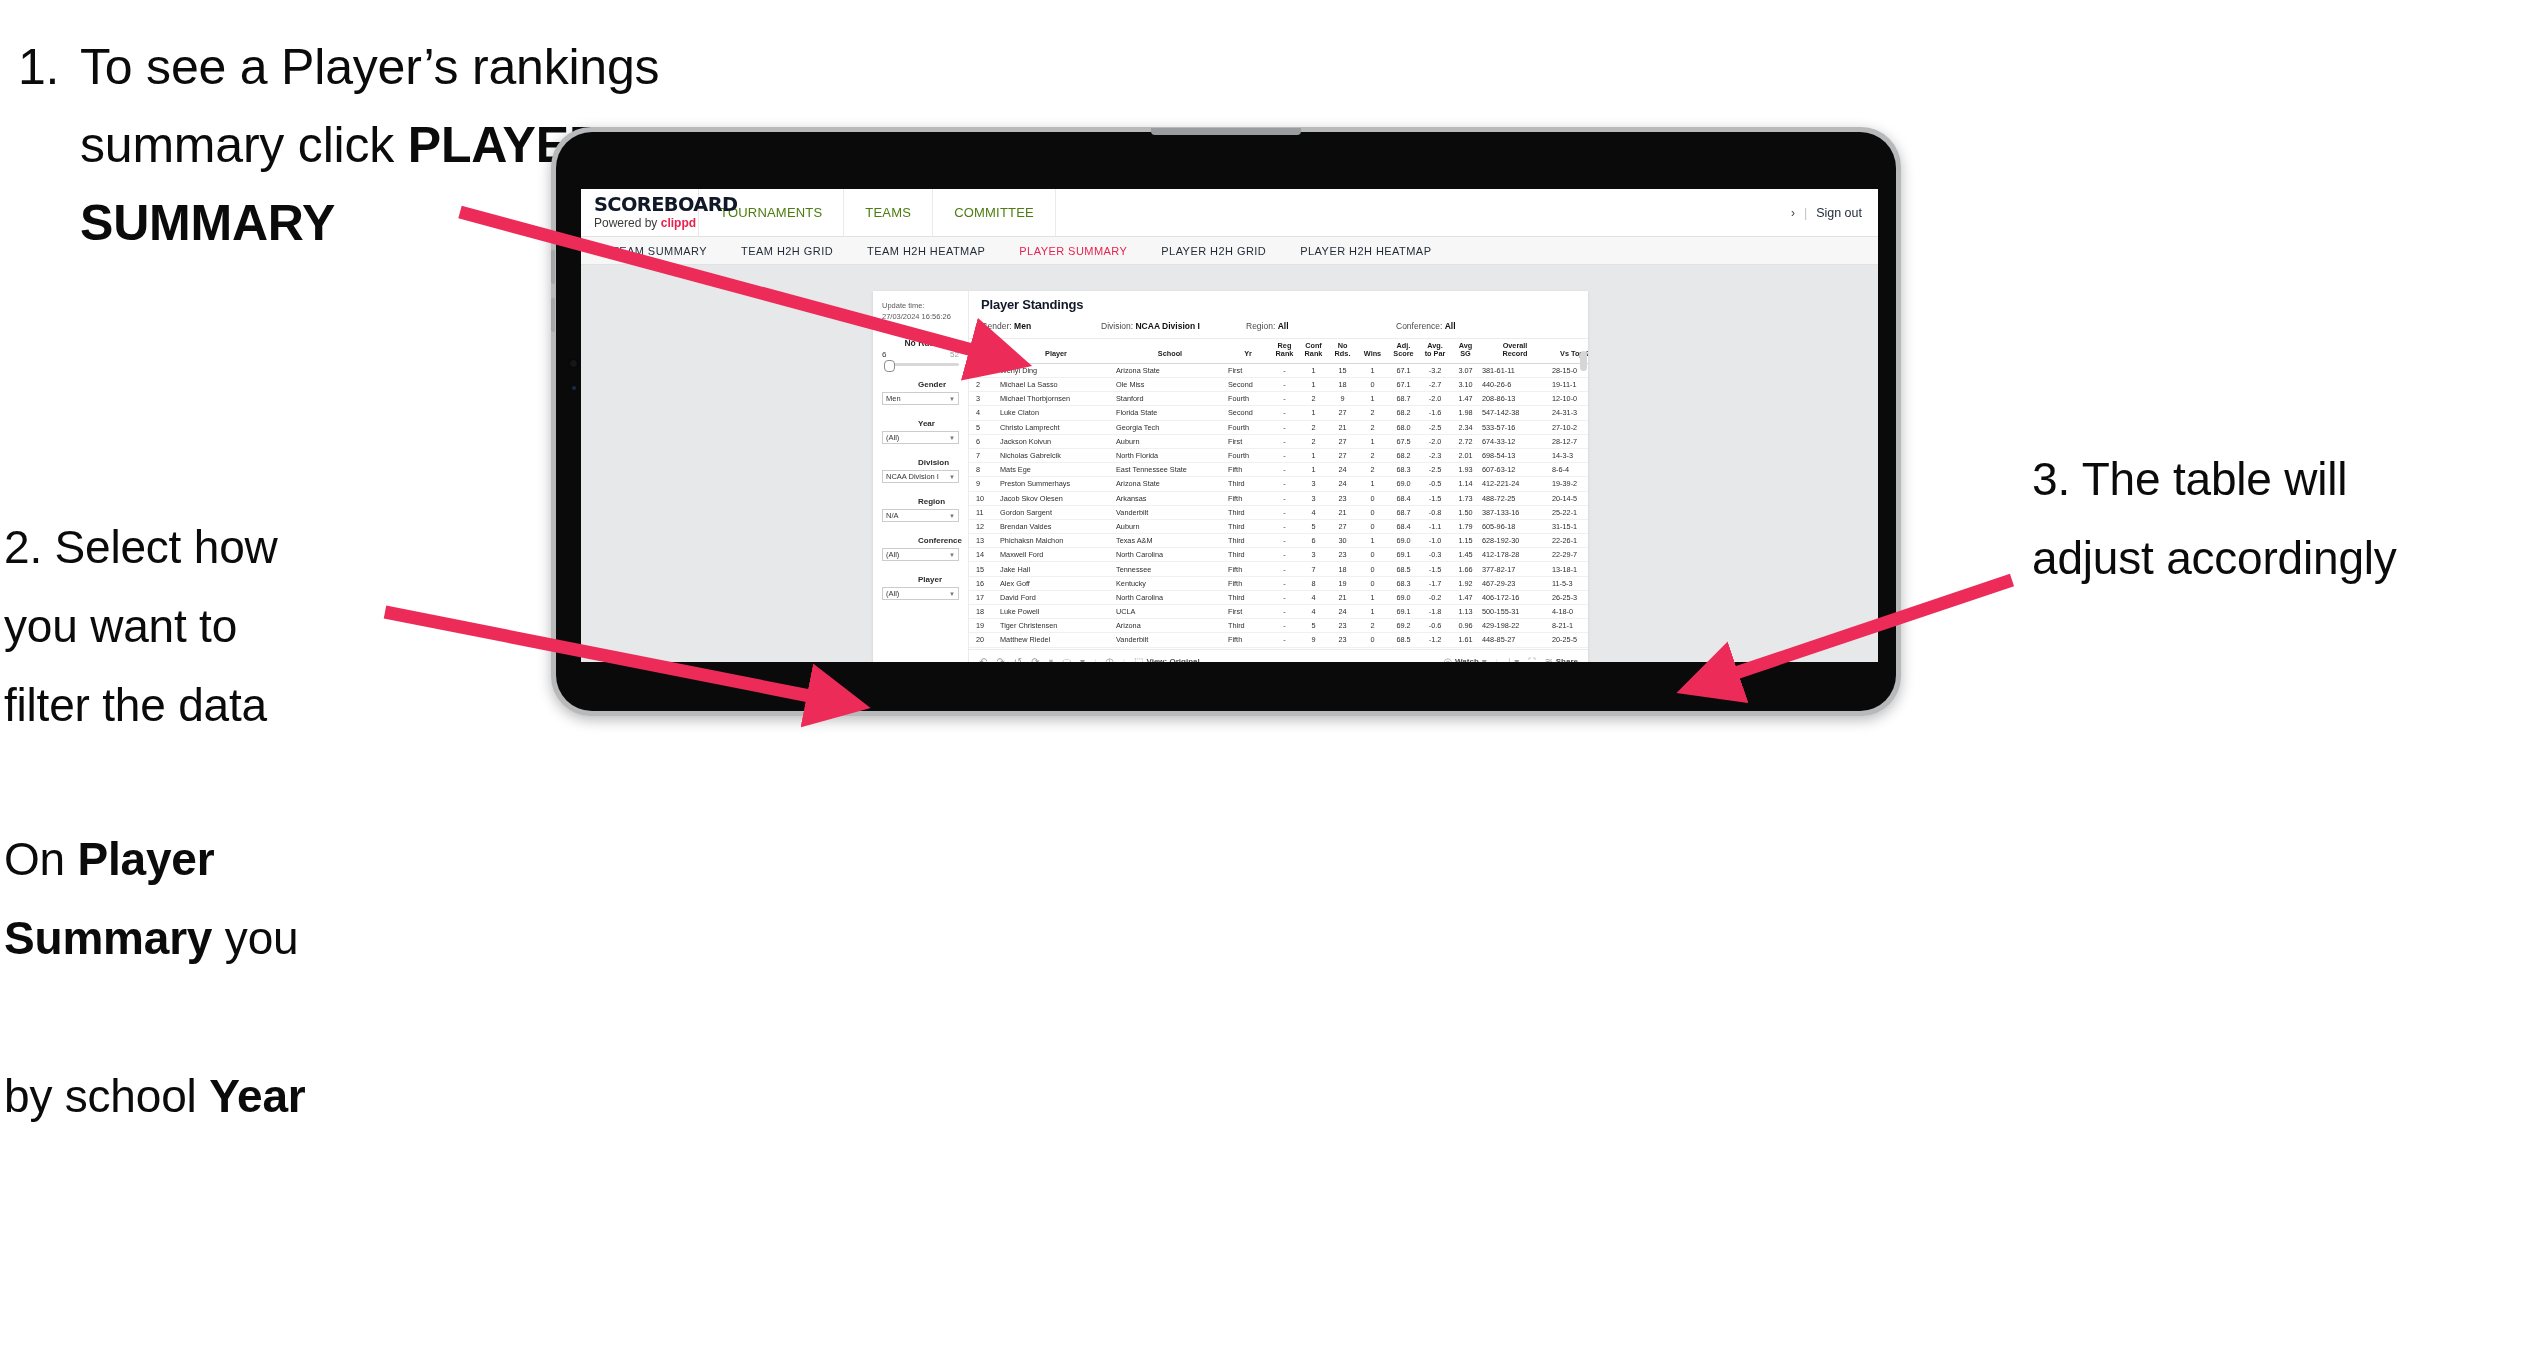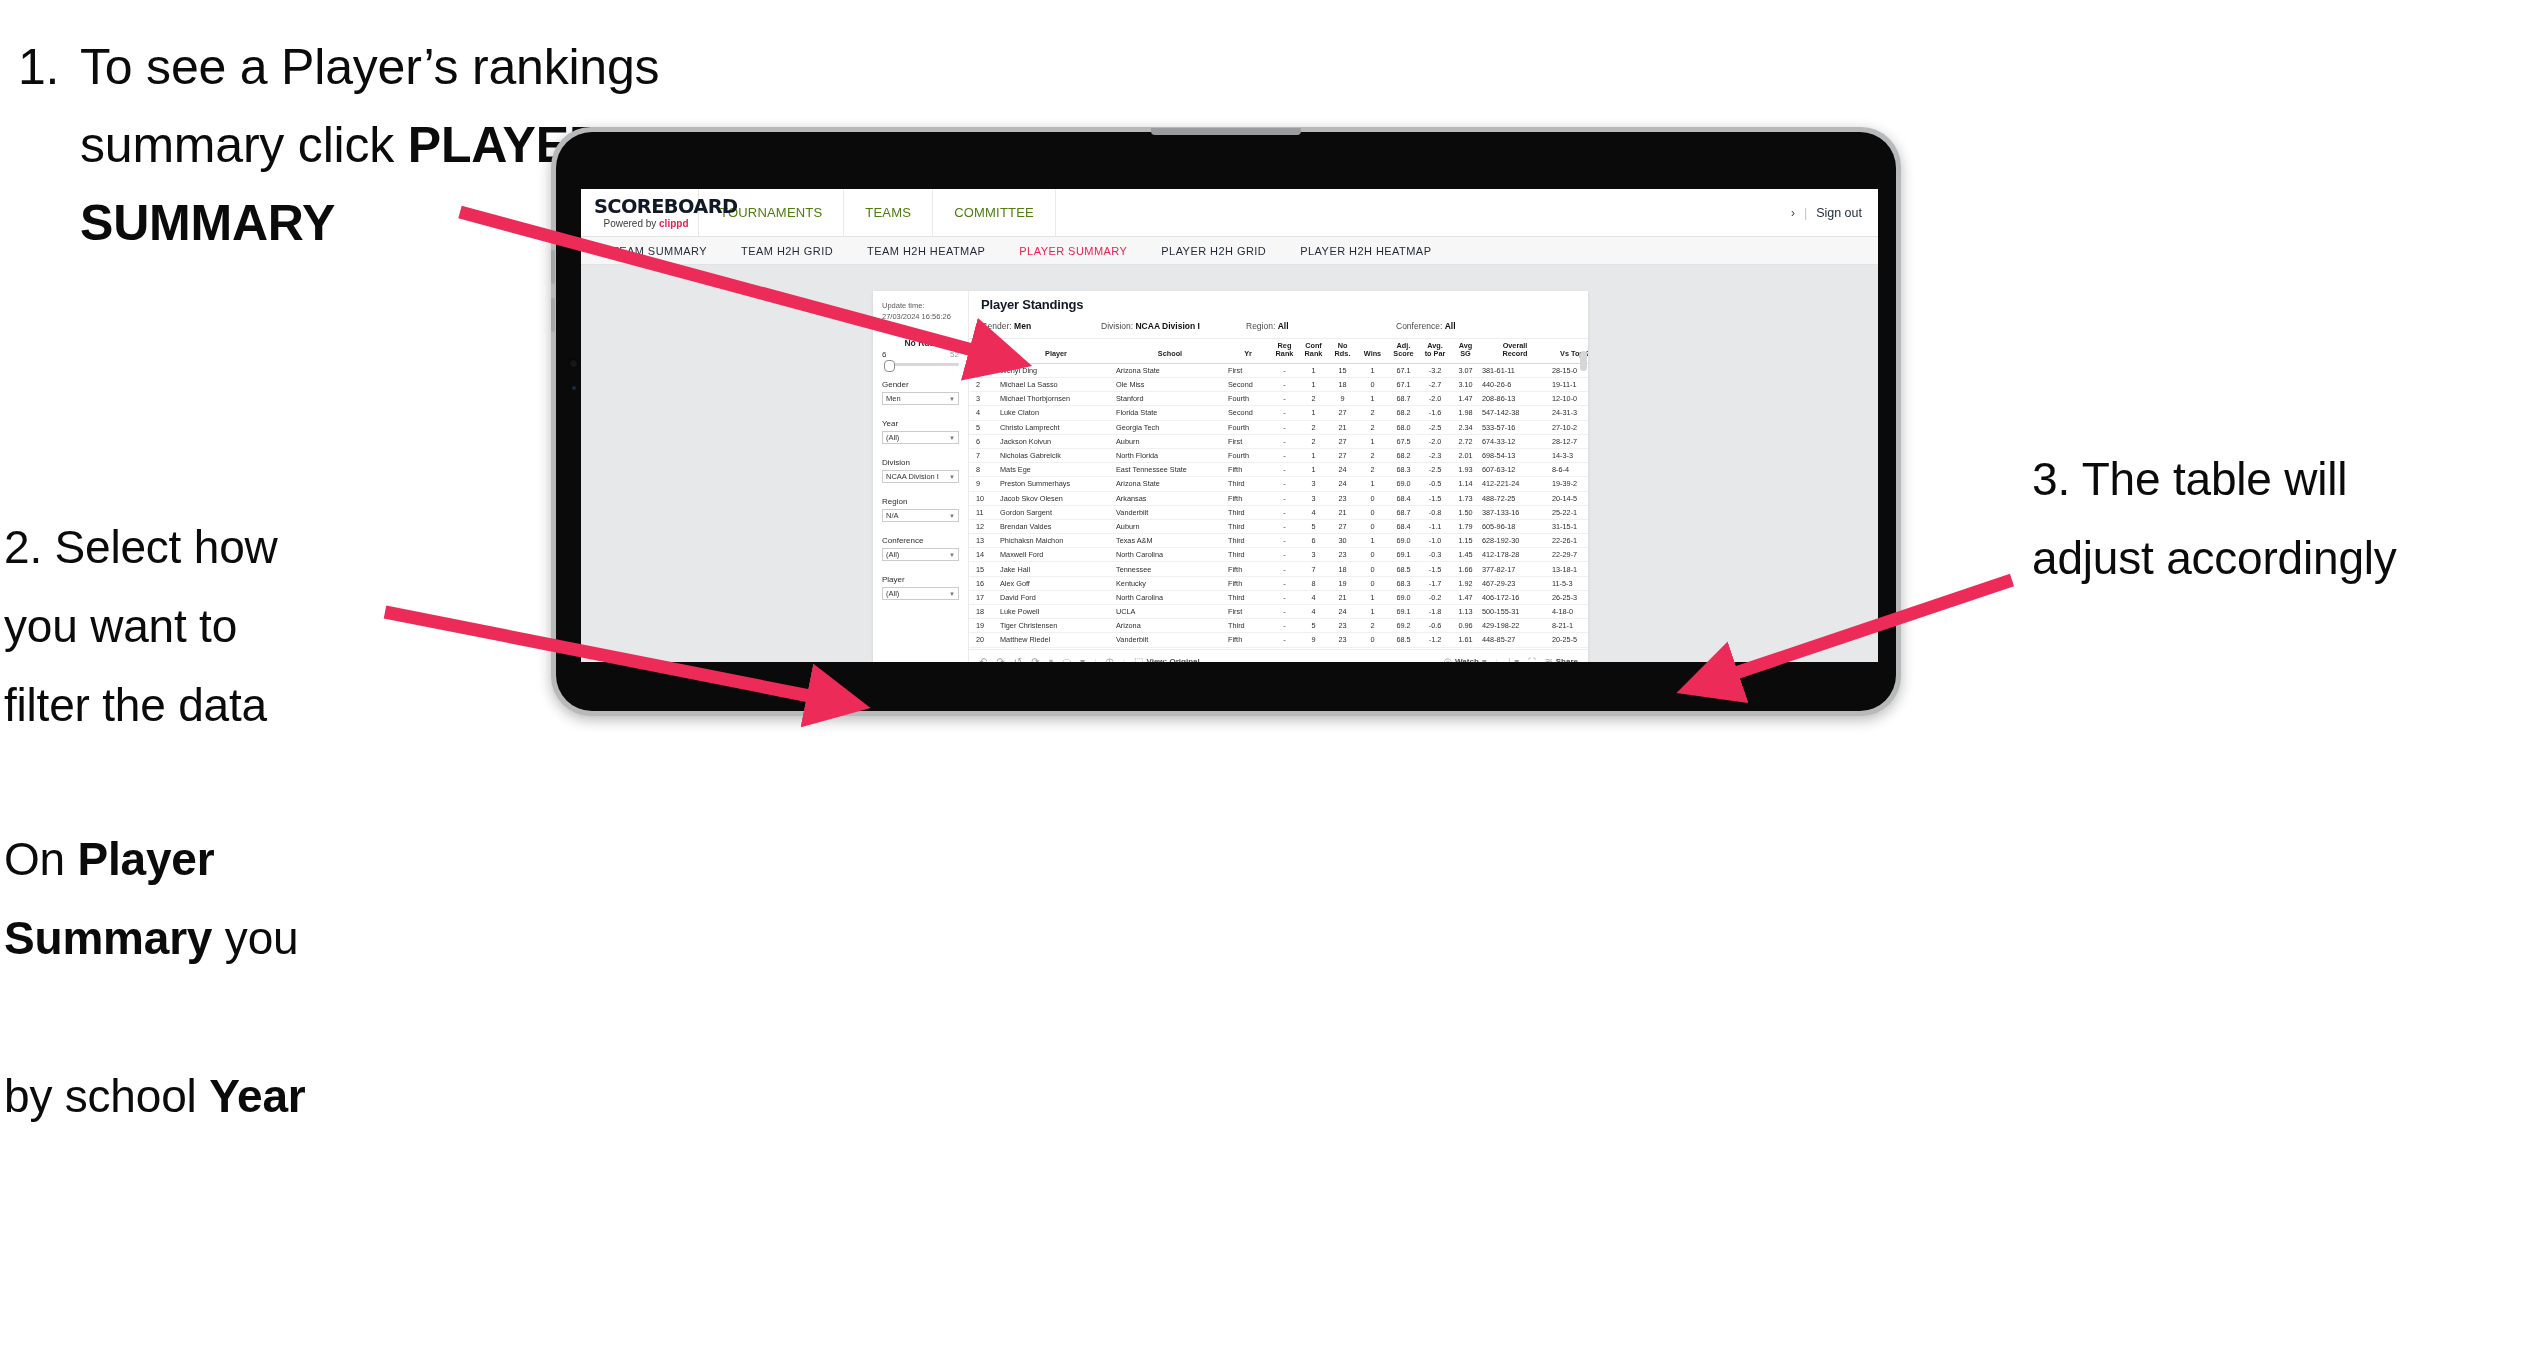--- a/index.html
+++ b/index.html
@@ -52,21 +52,21 @@
   }
 
   
   #appbar{height:47px;background:#ffffff;display:flex;align-items:stretch;
           border-bottom:1px solid #e2e2e2;position:relative;}
   .brandbox{width:118px;display:flex;flex-direction:column;justify-content:center;
             padding-left:13px;border-right:1px solid #e8e8e8;box-sizing:border-box;}
   .brand-main{font-family:"DejaVu Sans",sans-serif;font-weight:700;font-size:19px;
               letter-spacing:-0.6px;color:#111827;line-height:19px;
               transform:scaleX(1.02);transform-origin:left;}
-  .brand-sub{font-size:10px;color:#3b3b3b;margin-top:2px;text-align:center;}
+  .brand-sub{font-size:12px;color:#3b3b3b;margin-top:2px;}
   .brand-sub .clippd{color:#e8234f;font-weight:700;}
   .topnav{display:flex;align-items:center;}
   .topnav-item{padding:4px 21px;font-size:13px;color:#4d7c0f;letter-spacing:.2px;
                display:flex;align-items:center;height:100%;
                border-right:1px solid #eceaea;box-sizing:border-box;}
   .topnav-item:first-child{border-left:0;}
   .signout{margin-left:auto;display:flex;align-items:center;padding-right:16px;
            font-size:12.5px;color:#1f2937;gap:9px;}
   .signout .sep{color:#c4c4c4;}
   .signout .gly{color:#444;font-size:12px;}
@@ -85,21 +85,21 @@
     background:#ffffff;box-shadow:0 1px 3px rgba(0,0,0,.10);
     display:flex;flex-direction:column;
   }
   #vizbody{flex:1;display:flex;min-height:0;justify-content:space-between;}
 
   
   #rail{width:96px;border-right:1px solid #ebebeb;box-sizing:border-box;
         padding:9px 9px 0 9px;background:#fff;}
   .upd{font-size:7.5px;color:#5a5a5a;line-height:11px;margin-bottom:16px;}
   .fgroup{margin-bottom:14px;}
-  .flabel{font-size:8px;color:#2b2b2b;font-weight:400;margin-bottom:3px;}
+  .flabel{font-size:8px;color:#2b2b2b;font-weight:700;margin-bottom:3px;margin-left:36px;}
   .fselect{height:13px;border:1px solid #ccc;background:#fff;display:flex;
            align-items:center;justify-content:space-between;padding:0 3px;
            font-size:7.5px;color:#333;box-sizing:border-box;}
   .caret{font-size:6px;color:#777;}
   .slider-title{font-size:8.5px;color:#2b2b2b;font-weight:600;text-align:center;}
   .srow{display:flex;justify-content:space-between;font-size:8px;color:#333;
         margin-top:2px;}
   .srow .max{color:#9a9a9a;}
   .strack{height:3px;background:#d8d8d8;border-radius:2px;margin-top:4px;
           position:relative;margin-left:4px;}

